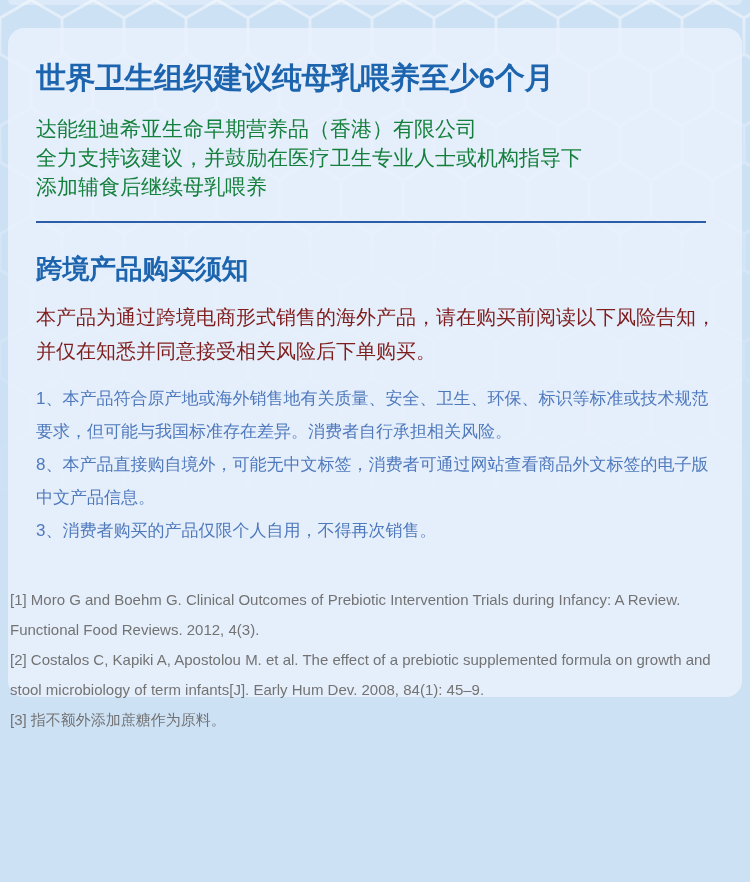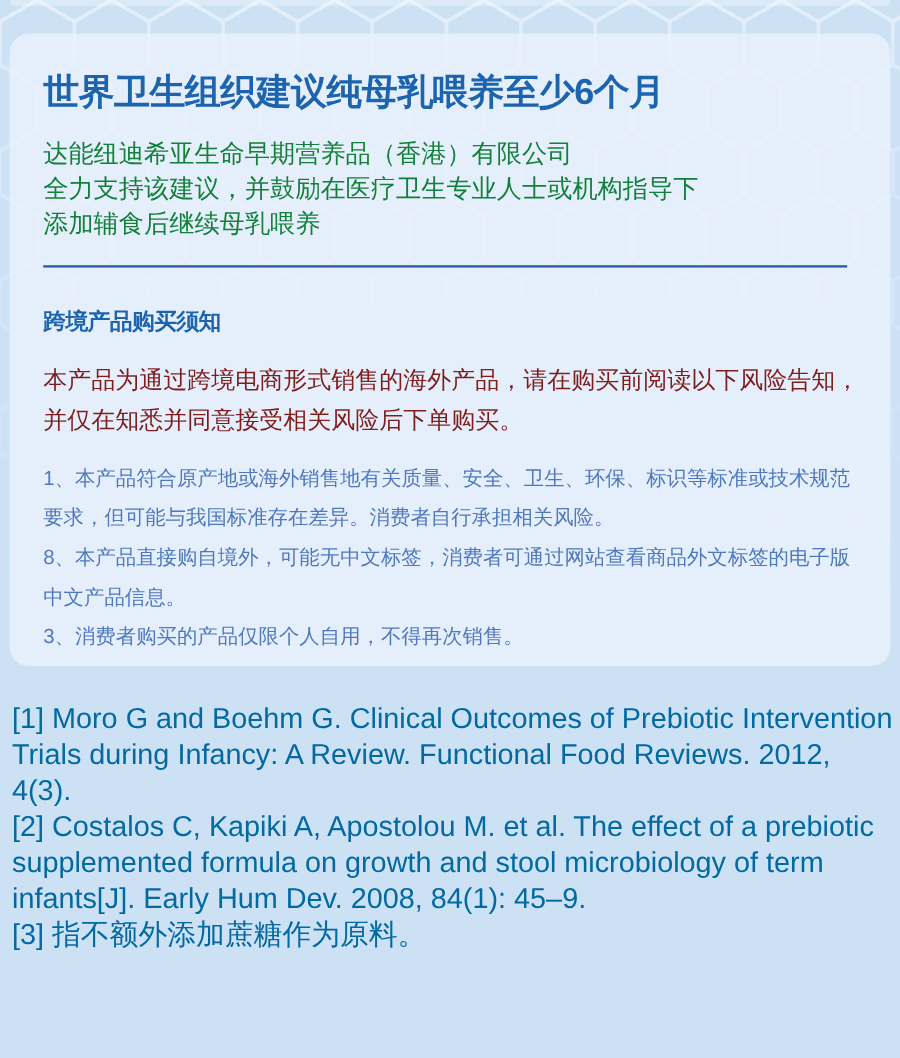--- a/index.html
+++ b/index.html
@@ -27,21 +27,21 @@
   .prev-card-strip {
     position: absolute;
     top: 0; left: 8px; right: 8px;
     height: 5px;
     background: rgba(255,255,255,0.28);
     border-radius: 0 0 12px 12px;
   }
   .card {
     position: absolute;
     top: 28px; left: 8px;
-    width: 734px; height: 527px;
+    width: 734px; height: 669px;
     border-radius: 16px;
     background: rgba(234,242,252,0.82);
   }
   .card-inner { padding: 30px 28px 0 28px; }
   .h1 {
     font-size: 30px;
     line-height: 40px;
     font-weight: bold;
     letter-spacing: -0.5px;
     color: #1c64ae;
@@ -53,21 +53,21 @@
     color: #15803d;
   }
   .divider {
     margin-top: 20px;
     width: 670px;
     height: 2px;
     background: #2c5da8;
   }
   .h2 {
     margin-top: 28px;
-    font-size: 19px;
+    font-size: 27px;
     line-height: 36px;
     font-weight: bold;
     letter-spacing: -0.5px;
     color: #1c64ae;
   }
   .intro {
     margin-top: 13px;
     width: 684px;
     font-size: 20px;
     line-height: 34px;
@@ -77,23 +77,23 @@
     margin-top: 14px;
     width: 688px;
     font-size: 17px;
     line-height: 33px;
     color: #4f79bd;
   }
   .references {
     position: absolute;
     top: 585px; left: 10px;
     width: 736px;
-    font-size: 24px;
+    font-size: 15px;
     line-height: 30px;
-    color: #0369a1;
+    color: #737373;
   }
 </style>
 </head>
 <body>
 
 <div class="page">
 
   <svg class="hex-net" viewBox="0 0 750 580" xmlns="http://www.w3.org/2000/svg" aria-hidden="true">
     <defs>
       <pattern id="hexpat" width="62" height="108" patternUnits="userSpaceOnUse">

